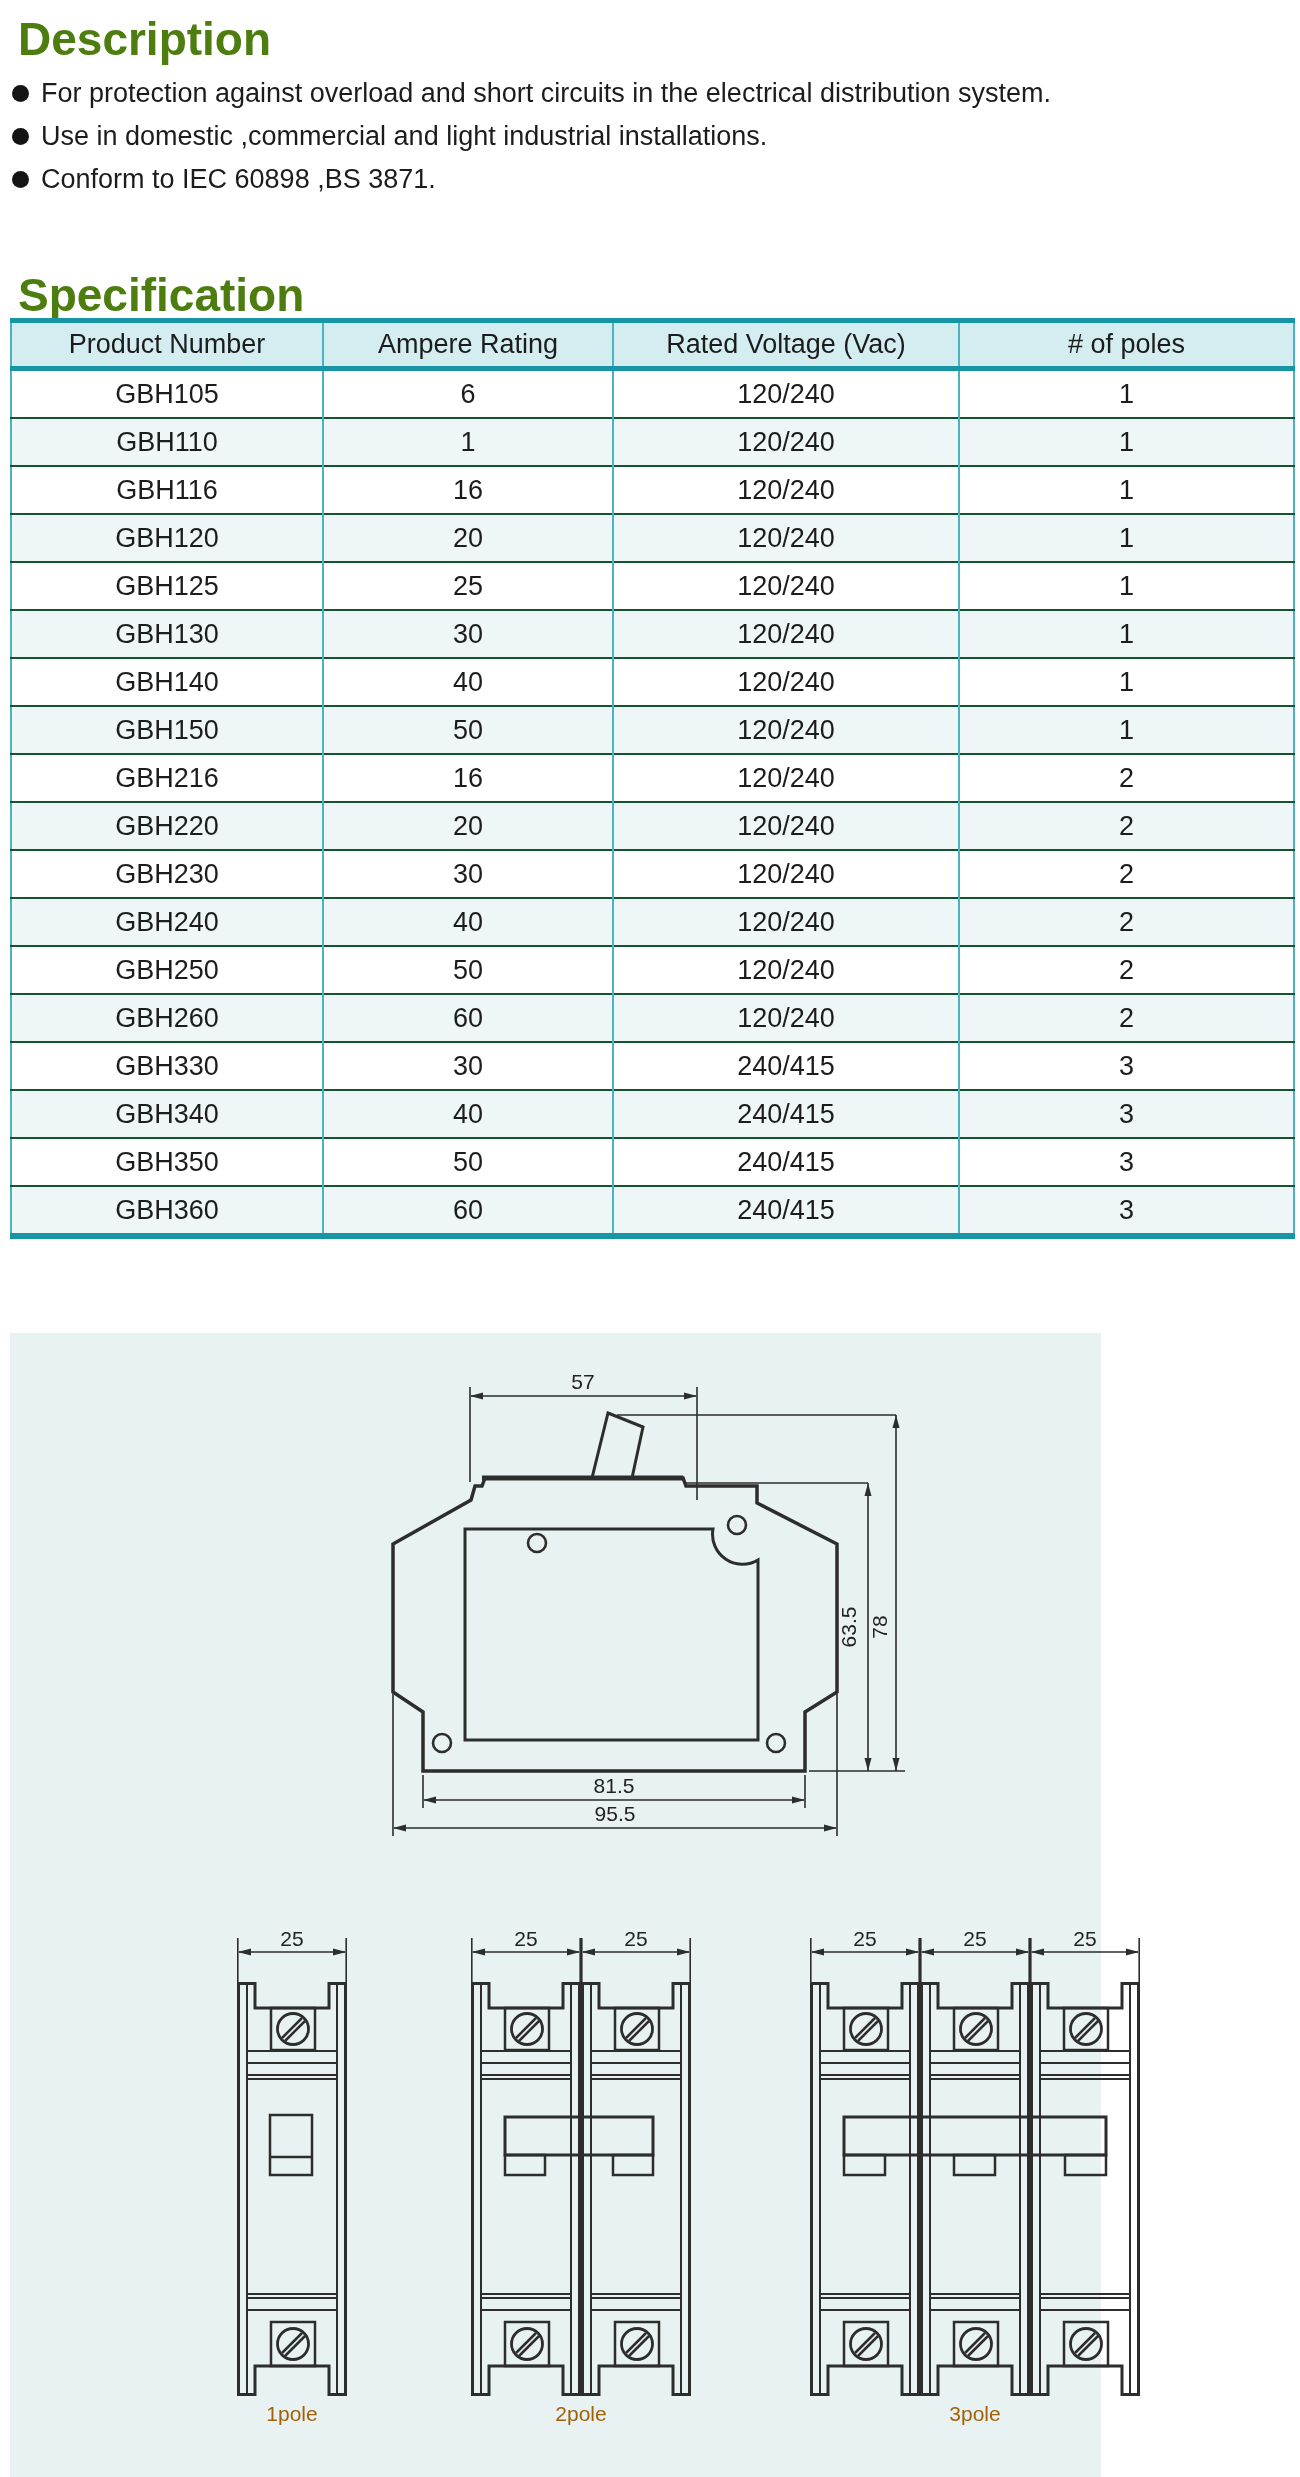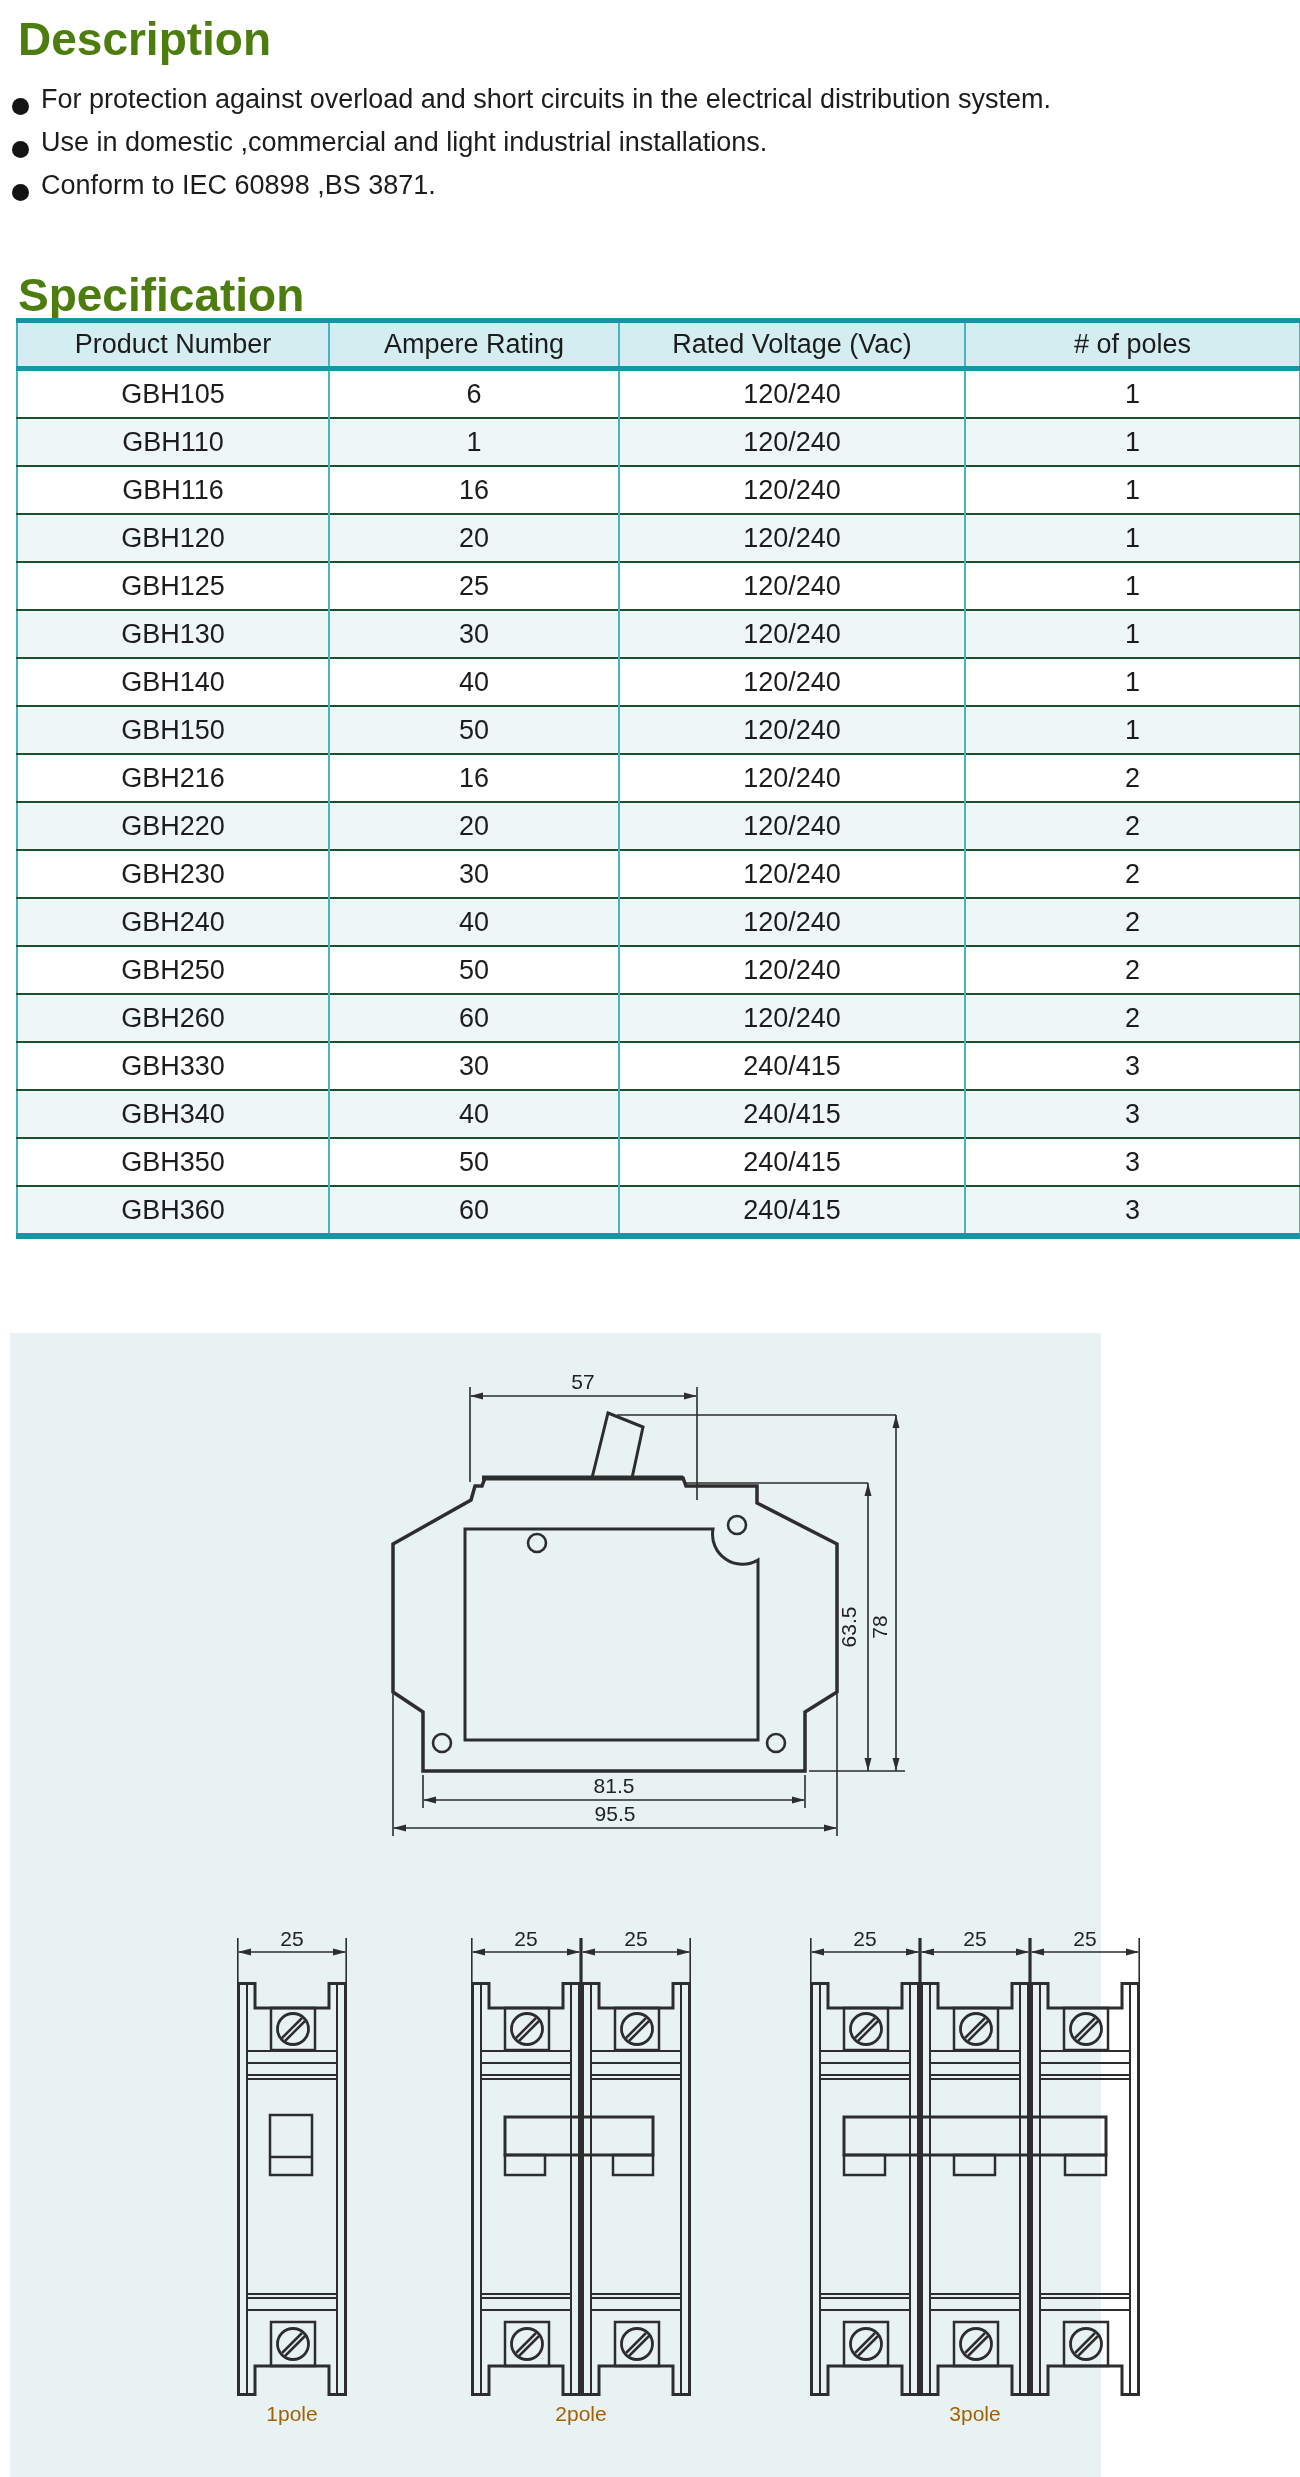--- a/index.html
+++ b/index.html
@@ -8,30 +8,29 @@
     font-family:"Liberation Sans", sans-serif;color:#1c1c1c;overflow:hidden;
   }
   .section-title{
     position:absolute;left:10px;margin:8px;
     font-size:46px;font-weight:bold;color:#4d7c0f;letter-spacing:0px;
   }
   #description-title{top:4px}
   #specification-title{top:260px}
   
   .bullets{position:absolute;left:12px;top:72px;margin:0;padding:0;list-style:none}
-  .bullets li{display:flex;align-items:flex-end;height:43px;font-size:27px;white-space:nowrap}
+  .bullets li{display:flex;align-items:center;height:43px;font-size:27px;white-space:nowrap}
   .bullets .dot{width:17px;height:17px;border-radius:50%;background:#141414;margin-right:12px;flex:0 0 auto}
   
   .spec-table{
     position:absolute;left:10px;top:318px;width:1283px;
     border-collapse:collapse;table-layout:fixed;
     border-top:5px solid #1795a5;border-bottom:6px solid #1795a5;
     border-left:2px solid #49b4bf;border-right:2px solid #49b4bf;
     font-size:27px;
-    margin-left:6px;
   }
   .spec-table col.c1{width:312px}.spec-table col.c2{width:290px}
   .spec-table col.c3{width:346px}.spec-table col.c4{width:335px}
   .spec-table th{
     background:#d4edf0;height:41px;font-weight:normal;
     border-bottom:5px solid #1795a5;text-align:center;
   }
   .spec-table td{height:44px;text-align:center}
   .spec-table tbody tr{border-top:2px solid #14532d}
   .spec-table tbody tr:first-child{border-top:none}

